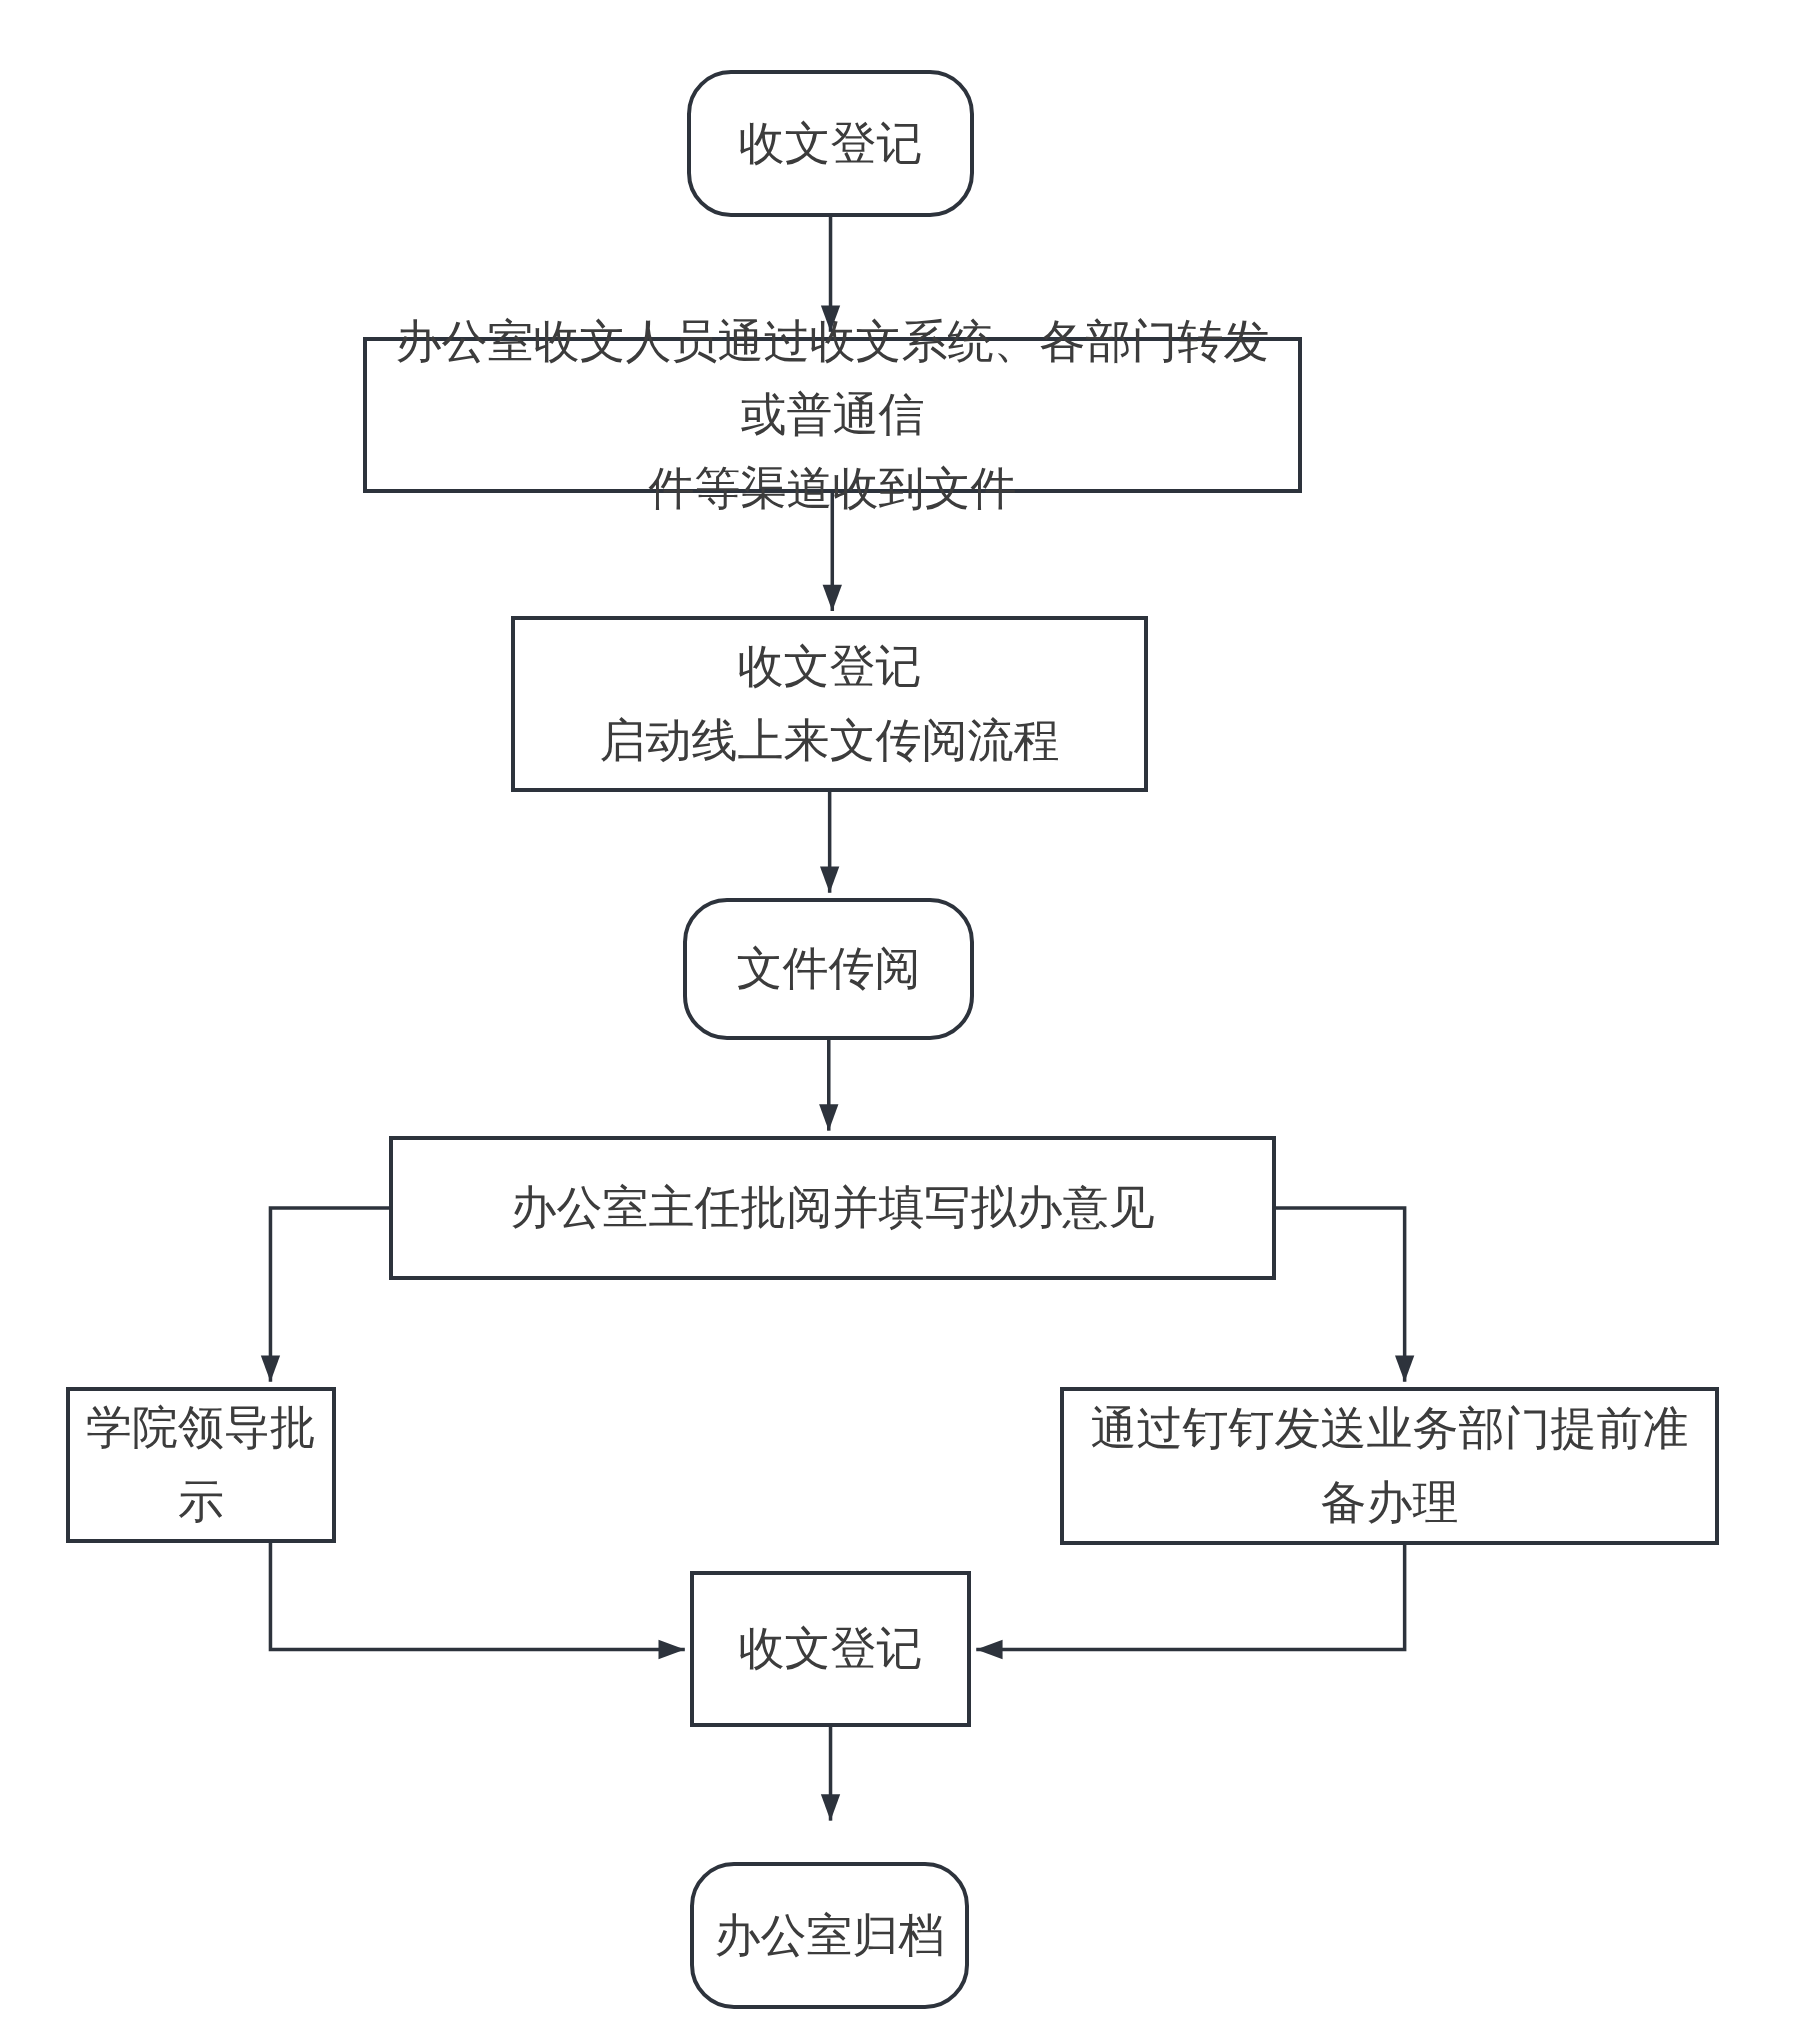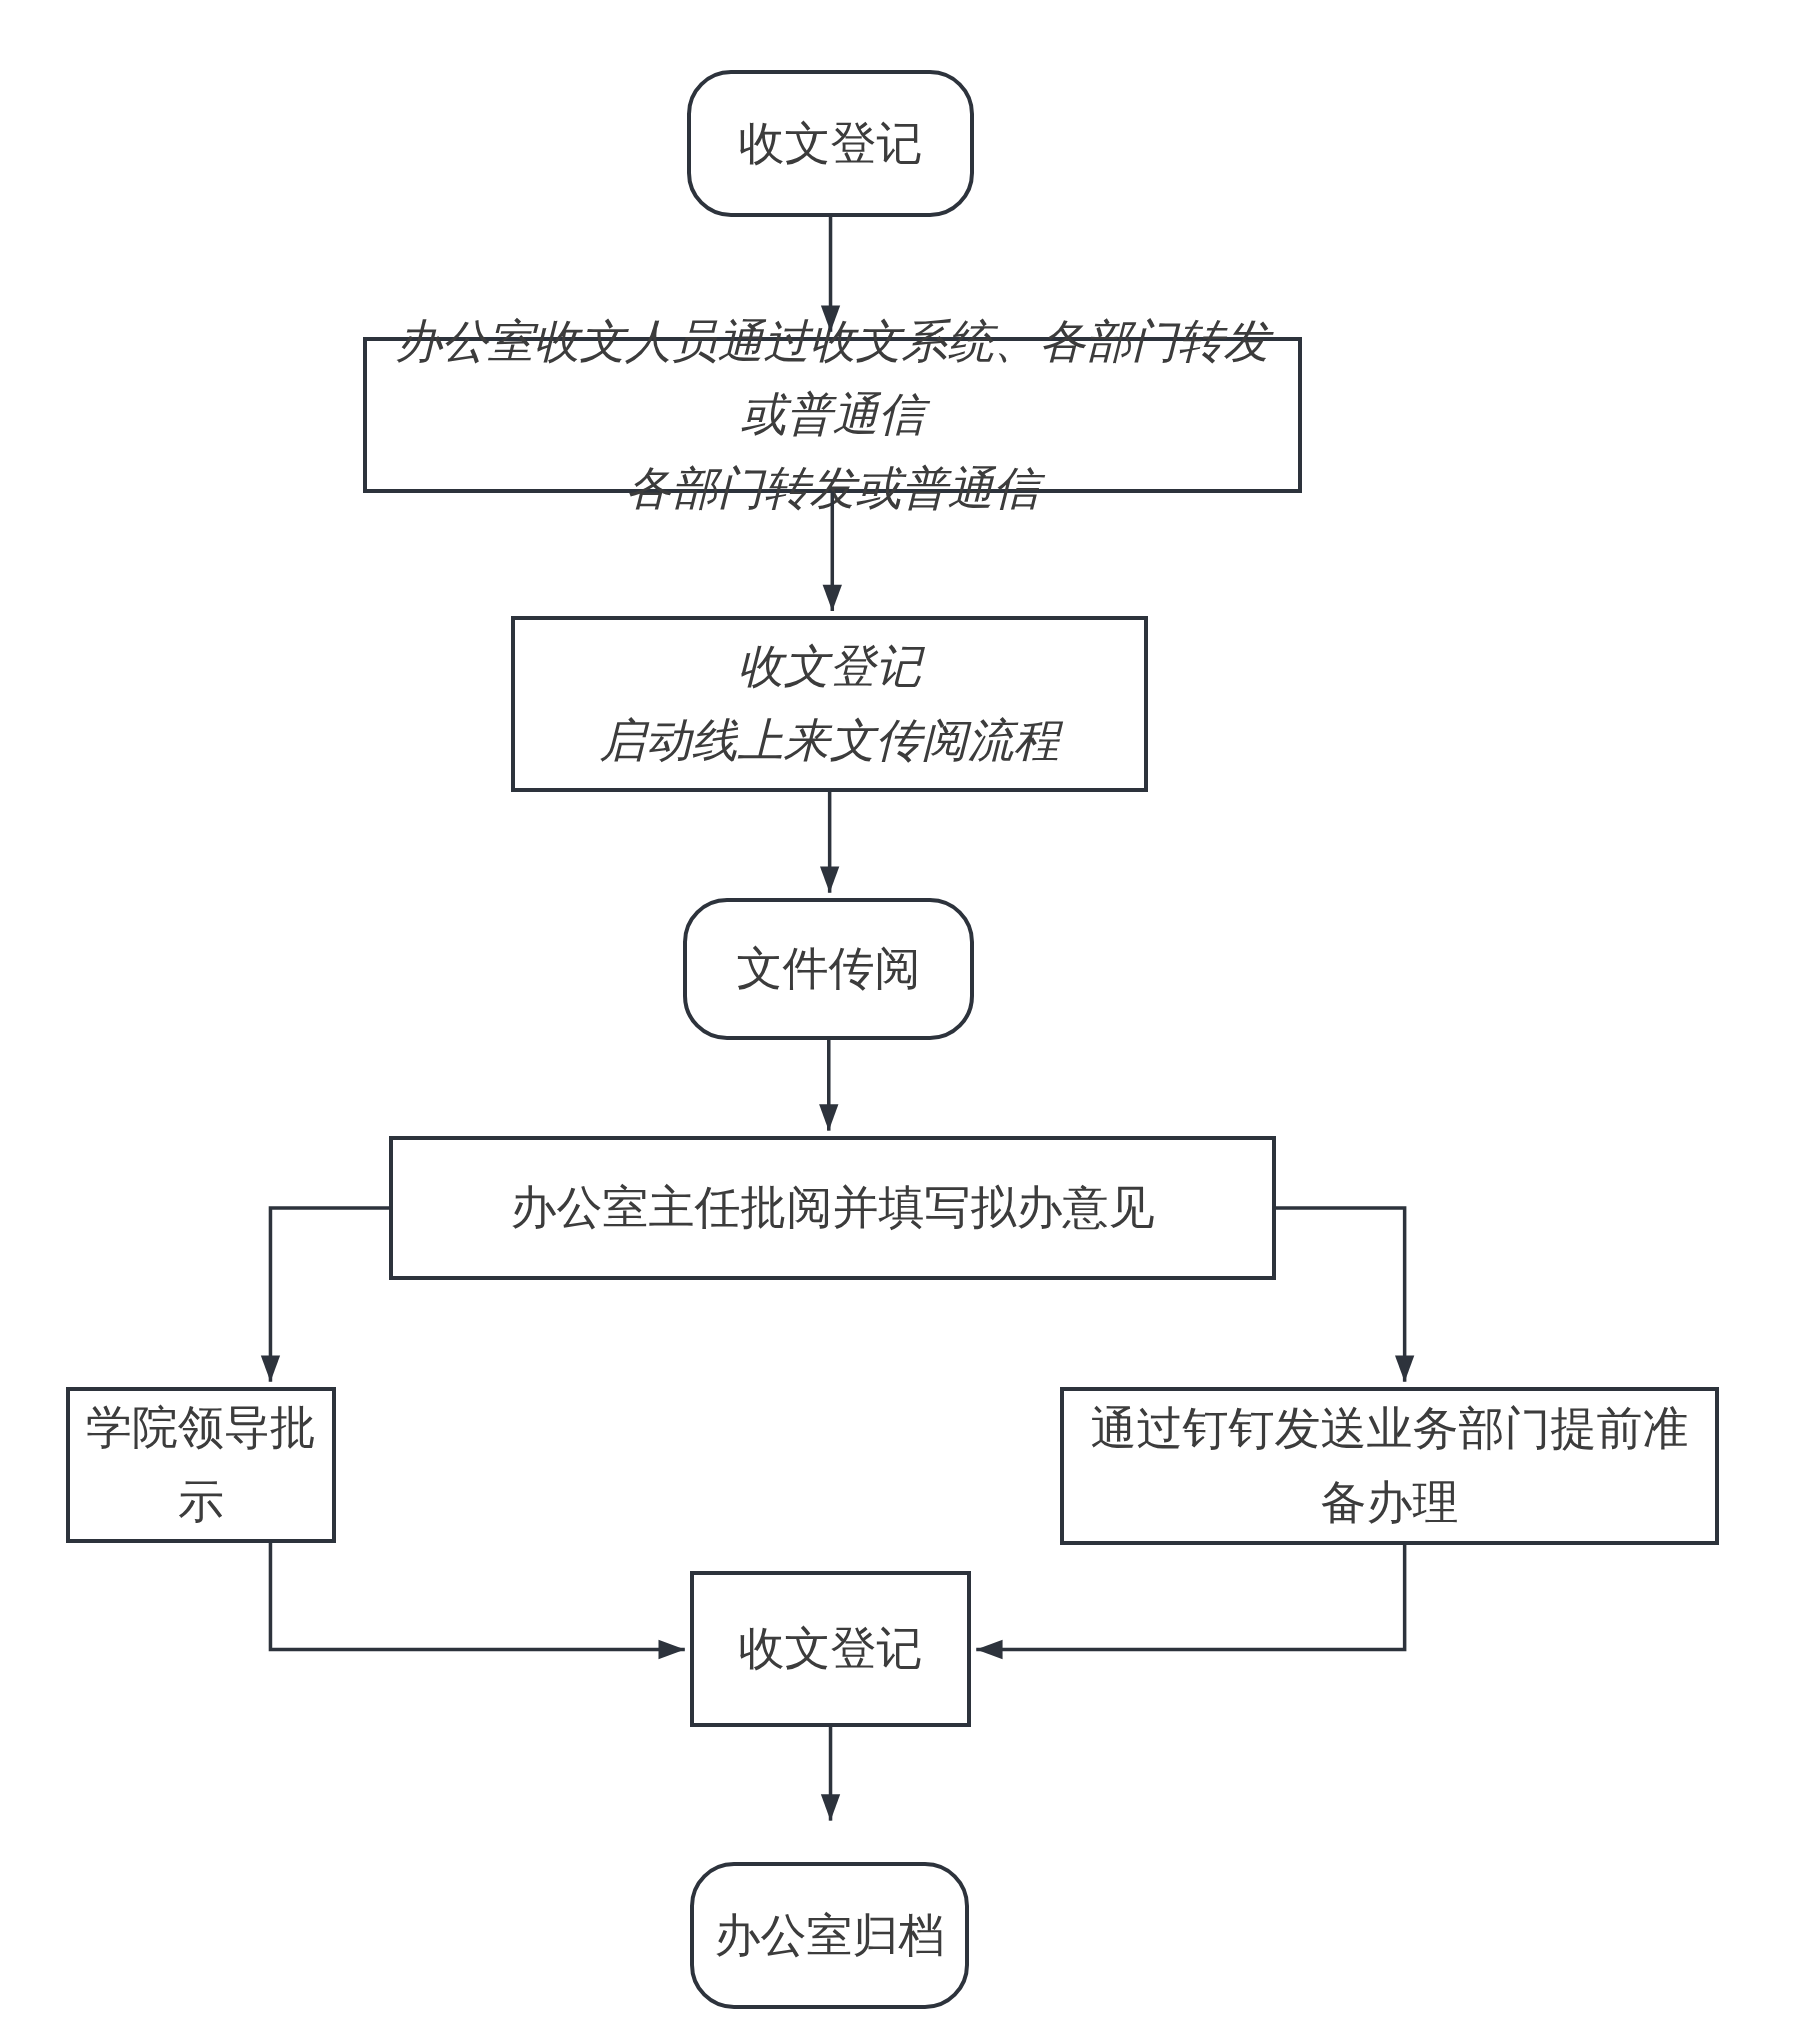--- a/index.html
+++ b/index.html
@@ -24,21 +24,21 @@
     justify-content: center;
     text-align: center;
     background: #ffffff;
     border: 4.4px solid var(--border);
     color: var(--text);
     font-size: 46px;
     line-height: 1.6;
     padding: 3.5px 8.8px;
   }
   .node.rounded { border-radius: 44px; }
-  .node .lines span { display: block; font-style: italic; }
+  .node .lines span { display: block; }
   .n-register   { left: 687px;  top: 70px;   width: 287px;  height: 147px; }
   .n-receive    { left: 363px;  top: 337px;  width: 939px; height: 156px; }
   .n-upload     { left: 511px;  top: 616px;  width: 637px;  height: 176px; }
   .n-circulate  { left: 683px;  top: 898px; width: 291px;  height: 142px; justify-content: center; }
   .n-director   { left: 389px;  top: 1136px; width: 887px; height: 144px; }
   .n-leader     { left: 66px;   top: 1387px; width: 270px;  height: 156px; }
   .n-dingtalk   { left: 1060px; top: 1387px; width: 659px;  height: 158px; align-items: center; }
   .n-department { left: 690px;  top: 1571px; width: 281px;  height: 156px; }
   .n-archive    { left: 690px;  top: 1826px; width: 279px;  height: 147px; margin-top: 36px; }
   svg.connectors {
@@ -60,21 +60,21 @@
 
 <div class="canvas">
 
   <div class="node rounded n-register">
     <span>收文登记</span>
   </div>
 
   <div class="node n-receive">
     <div class="lines">
       <span>办公室收文人员通过收文系统、各部门转发或普通信</span>
-      <span>各部门转发或普通信</span>
+      <span>件等渠道收到文件</span>
     </div>
   </div>
 
   <div class="node n-upload">
     <div class="lines">
       <span>收文登记</span>
       <span>启动线上来文传阅流程</span>
     </div>
   </div>
 

